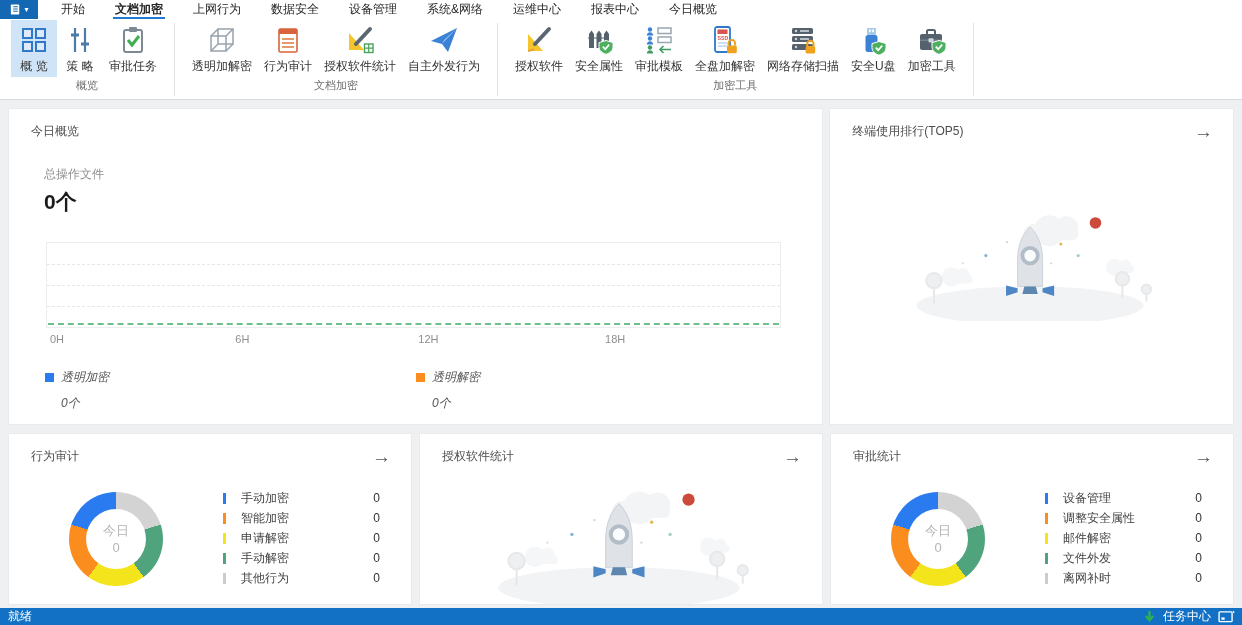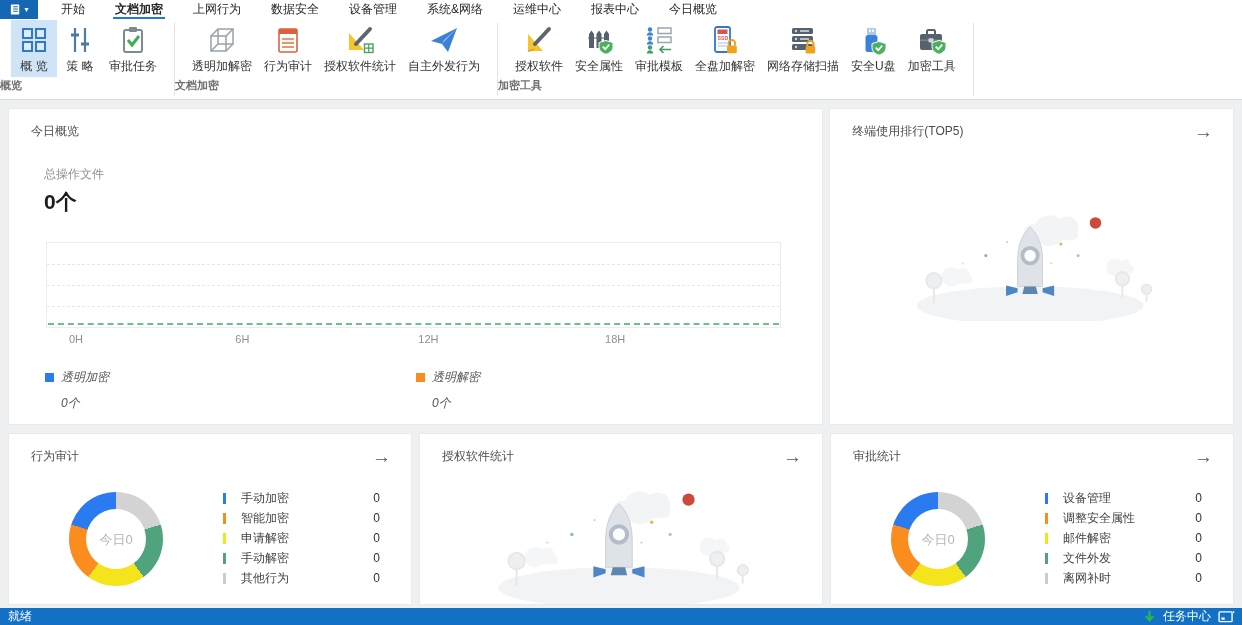--- a/index.html
+++ b/index.html
@@ -16,21 +16,21 @@
     align-items:center; position:relative; cursor:pointer; white-space:nowrap; }
   .tab.active { font-weight:bold; }
   .tab.active::after { content:''; position:absolute; left:13px; right:13px;
     bottom:0; height:2px; background:#1e7ad4; }
 
   
   .ribbon { height:81px; background:#fff; border-bottom:1px solid #d8dadb;
     display:flex; align-items:stretch; }
   .rgroup { display:flex; flex-direction:column; }
   .rgroup-buttons { display:flex; flex:1; align-items:stretch; padding:1px 11px 0; }
-  .rgroup-label { text-align:left; font-size:11px; color:#707070; padding:1px 0 20px; white-space:nowrap;font-weight:bold; }
+  .rgroup-label { text-align:center; font-size:11px; color:#707070; padding:1px 0 20px; white-space:nowrap; }
   .rbtn { display:flex; flex-direction:column; align-items:center;
     justify-content:flex-start; padding:5px 6px 2px; cursor:pointer; min-width:46px; }
   .rbtn.active { background:#cfe4f6; }
   .rbtn .ricon { width:30px; height:30px; margin-bottom:3px; }
   .rbtn .rlabel { font-size:12px; color:#333; white-space:nowrap; }
   .rsep { width:1px; background:#e3e3e3; margin:4px 0 3px; }
 
   
   .main { height:508px; padding:8px 8px 3px; display:flex; flex-direction:column; gap:8px; }
   .row1 { display:flex; gap:6px; height:317px; }
@@ -50,39 +50,39 @@
   .stat-value { font-size:21px; font-weight:bold; color:#1b1b1b; margin-top:5px; }
   .plot { margin:26px 41px 0 37px; height:86px; border:1px solid #ececec;
     position:relative; background:#fff; }
   .gridline { position:absolute; left:0; right:0; border-top:1px dashed #e7e7e7; }
   .g1{top:25%;} .g2{top:50%;} .g3{top:75%;}
   .zeroline { position:absolute; left:1px; right:1px; bottom:2px;
     border-top:2px dashed #6cc18b; }
   .xaxis { position:relative; margin:5px 41px 0 37px; height:14px;
     font-size:11px; color:#8f8f8f; }
   .xtick { position:absolute; top:0; }
-  .xt0{left:23px;} .xt1{left:26.7%;transform:translateX(-50%);}
+  .xt0{left:4px;} .xt1{left:26.7%;transform:translateX(-50%);}
   .xt2{left:52%;transform:translateX(-50%);} .xt3{left:77.4%;transform:translateX(-50%);}
   .chart-legend { display:flex; margin:22px 0 0 36px;font-style:italic; }
   .cl-item:first-child { width:371px; }
   .cl-head { display:flex; align-items:center; gap:7px; font-size:12px; color:#555; }
   .cl-swatch { width:9px; height:9px; flex:0 0 auto; }
   .cl-value { margin:9px 0 0 16px; font-size:12px; color:#555; }
 
   
   .scene { display:block; margin:0 auto; }
   .card-terminal .scene { width:250px; margin-top:56px; }
   .card-software .scene { width:266px; margin-top:6px; }
 
   
   .pie-row { display:flex; align-items:flex-start; }
   .donut { width:94px; height:94px; border-radius:50%; margin:27px 0 0 60px;
     position:relative; flex:0 0 auto; }
   .donut-hole { position:absolute; inset:17px; border-radius:50%; background:#fff;
-    display:flex; flex-direction:row; align-items:center; justify-content:center;
+    display:flex; flex-direction:column; align-items:center; justify-content:center;
     color:#b5b5b5; font-size:13px; line-height:17px; }
   .pie-legend { flex:1; margin:23px 31px 0 60px; }
   .pl-row { display:flex; align-items:center; height:20px; }
   .pl-marker { width:3px; height:11px; margin-right:15px; flex:0 0 auto; }
   .pl-label { font-size:12px; color:#444; flex:1; }
   .pl-value { font-size:12px; color:#333; }
 
   
   .statusbar { height:17px; background:#1271c4; color:#fff; display:flex;
     align-items:center; justify-content:space-between; padding:0 7px 0 8px;

